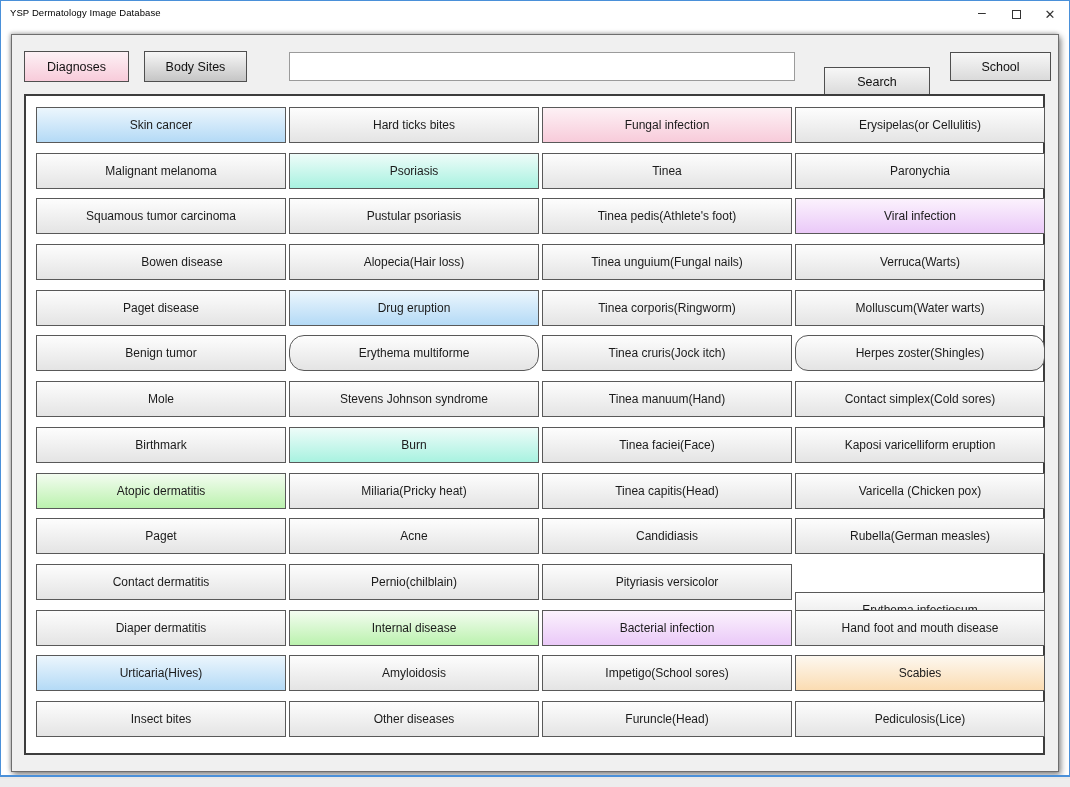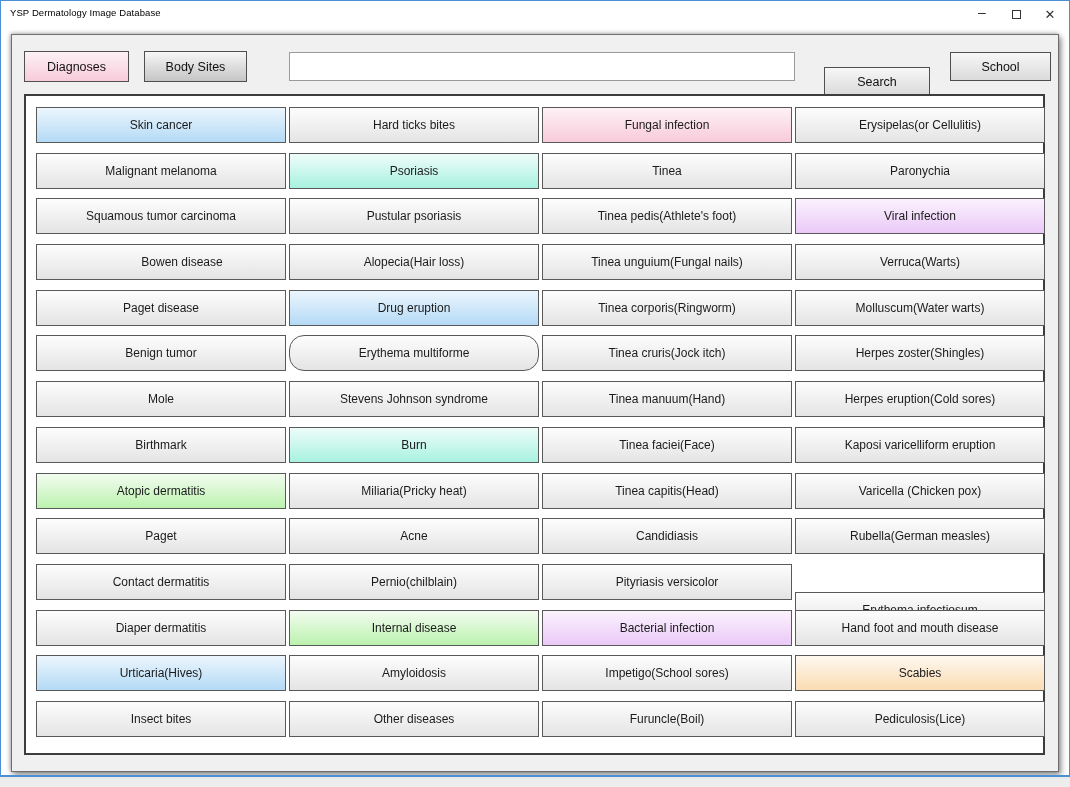--- a/index.html
+++ b/index.html
@@ -129,25 +129,25 @@
         <div class="diag-btn" style="background: linear-gradient(rgb(253, 253, 253), rgb(228, 228, 228));">Alopecia(Hair loss)</div>
         <div class="diag-btn" style="background: linear-gradient(rgb(253, 253, 253), rgb(228, 228, 228));">Tinea unguium(Fungal nails)</div>
         <div class="diag-btn" style="background: linear-gradient(rgb(253, 253, 253), rgb(228, 228, 228));">Verruca(Warts)</div>
         <div class="diag-btn" style="background: linear-gradient(rgb(253, 253, 253), rgb(228, 228, 228));">Paget disease</div>
         <div class="diag-btn" style="background: linear-gradient(rgb(236, 246, 253), rgb(180, 218, 246));">Drug eruption</div>
         <div class="diag-btn" style="background: linear-gradient(rgb(253, 253, 253), rgb(228, 228, 228));">Tinea corporis(Ringworm)</div>
         <div class="diag-btn" style="background: linear-gradient(rgb(253, 253, 253), rgb(228, 228, 228));">Molluscum(Water warts)</div>
         <div class="diag-btn" style="background: linear-gradient(rgb(253, 253, 253), rgb(228, 228, 228));">Benign tumor</div>
         <div class="diag-btn" style="background: linear-gradient(rgb(253, 253, 253), rgb(228, 228, 228)); border-radius: 15px;">Erythema multiforme</div>
         <div class="diag-btn" style="background: linear-gradient(rgb(253, 253, 253), rgb(228, 228, 228));">Tinea cruris(Jock itch)</div>
-        <div class="diag-btn" style="background: linear-gradient(rgb(253, 253, 253), rgb(228, 228, 228));">Herpes zoster(Shingles)</div>
+        <div class="diag-btn" style="background: linear-gradient(rgb(253, 253, 253), rgb(228, 228, 228)); border-radius: 13px;">Herpes zoster(Shingles)</div>
         <div class="diag-btn" style="background: linear-gradient(rgb(253, 253, 253), rgb(228, 228, 228));">Mole</div>
         <div class="diag-btn" style="background: linear-gradient(rgb(253, 253, 253), rgb(228, 228, 228));">Stevens Johnson syndrome</div>
         <div class="diag-btn" style="background: linear-gradient(rgb(253, 253, 253), rgb(228, 228, 228));">Tinea manuum(Hand)</div>
-        <div class="diag-btn" style="background: linear-gradient(rgb(253, 253, 253), rgb(228, 228, 228));">Herpes eruption(Cold sores)</div>
+        <div class="diag-btn" style="background: linear-gradient(rgb(253, 253, 253), rgb(228, 228, 228));">Contact simplex(Cold sores)</div>
         <div class="diag-btn" style="background: linear-gradient(rgb(253, 253, 253), rgb(228, 228, 228));">Birthmark</div>
         <div class="diag-btn" style="background: linear-gradient(rgb(238, 252, 249), rgb(168, 242, 224));">Burn</div>
         <div class="diag-btn" style="background: linear-gradient(rgb(253, 253, 253), rgb(228, 228, 228));">Tinea faciei(Face)</div>
         <div class="diag-btn" style="background: linear-gradient(rgb(253, 253, 253), rgb(228, 228, 228));">Kaposi varicelliform eruption</div>
         <div class="diag-btn" style="background: linear-gradient(rgb(243, 252, 240), rgb(187, 242, 174));">Atopic dermatitis</div>
         <div class="diag-btn" style="background: linear-gradient(rgb(253, 253, 253), rgb(228, 228, 228));">Miliaria(Pricky heat)</div>
         <div class="diag-btn" style="background: linear-gradient(rgb(253, 253, 253), rgb(228, 228, 228));">Tinea capitis(Head)</div>
         <div class="diag-btn" style="background: linear-gradient(rgb(253, 253, 253), rgb(228, 228, 228));">Varicella (Chicken pox)</div>
         <div class="diag-btn" style="background: linear-gradient(rgb(253, 253, 253), rgb(228, 228, 228));">Paget</div>
         <div class="diag-btn" style="background: linear-gradient(rgb(253, 253, 253), rgb(228, 228, 228));">Acne</div>
@@ -160,20 +160,20 @@
         <div class="diag-btn" style="background: linear-gradient(rgb(253, 253, 253), rgb(228, 228, 228));">Diaper dermatitis</div>
         <div class="diag-btn" style="background: linear-gradient(rgb(243, 252, 240), rgb(187, 242, 174));">Internal disease</div>
         <div class="diag-btn" style="background: linear-gradient(rgb(251, 242, 253), rgb(234, 201, 248));">Bacterial infection</div>
         <div class="diag-btn" style="background: linear-gradient(rgb(253, 253, 253), rgb(228, 228, 228));">Hand foot and mouth disease</div>
         <div class="diag-btn" style="background: linear-gradient(rgb(236, 246, 253), rgb(180, 218, 246));">Urticaria(Hives)</div>
         <div class="diag-btn" style="background: linear-gradient(rgb(253, 253, 253), rgb(228, 228, 228));">Amyloidosis</div>
         <div class="diag-btn" style="background: linear-gradient(rgb(253, 253, 253), rgb(228, 228, 228));">Impetigo(School sores)</div>
         <div class="diag-btn" style="background: linear-gradient(rgb(253, 248, 240), rgb(251, 220, 178));">Scabies</div>
         <div class="diag-btn" style="background: linear-gradient(rgb(253, 253, 253), rgb(228, 228, 228));">Insect bites</div>
         <div class="diag-btn" style="background: linear-gradient(rgb(253, 253, 253), rgb(228, 228, 228));">Other diseases</div>
-        <div class="diag-btn" style="background: linear-gradient(rgb(253, 253, 253), rgb(228, 228, 228));">Furuncle(Boil)</div>
+        <div class="diag-btn" style="background: linear-gradient(rgb(253, 253, 253), rgb(228, 228, 228));">Furuncle(Head)</div>
         <div class="diag-btn" style="background: linear-gradient(rgb(253, 253, 253), rgb(228, 228, 228));">Pediculosis(Lice)</div>
       </div>
 
   </div>
 </div>
 
 <div class="below-window"></div>
 
 </body></html>

